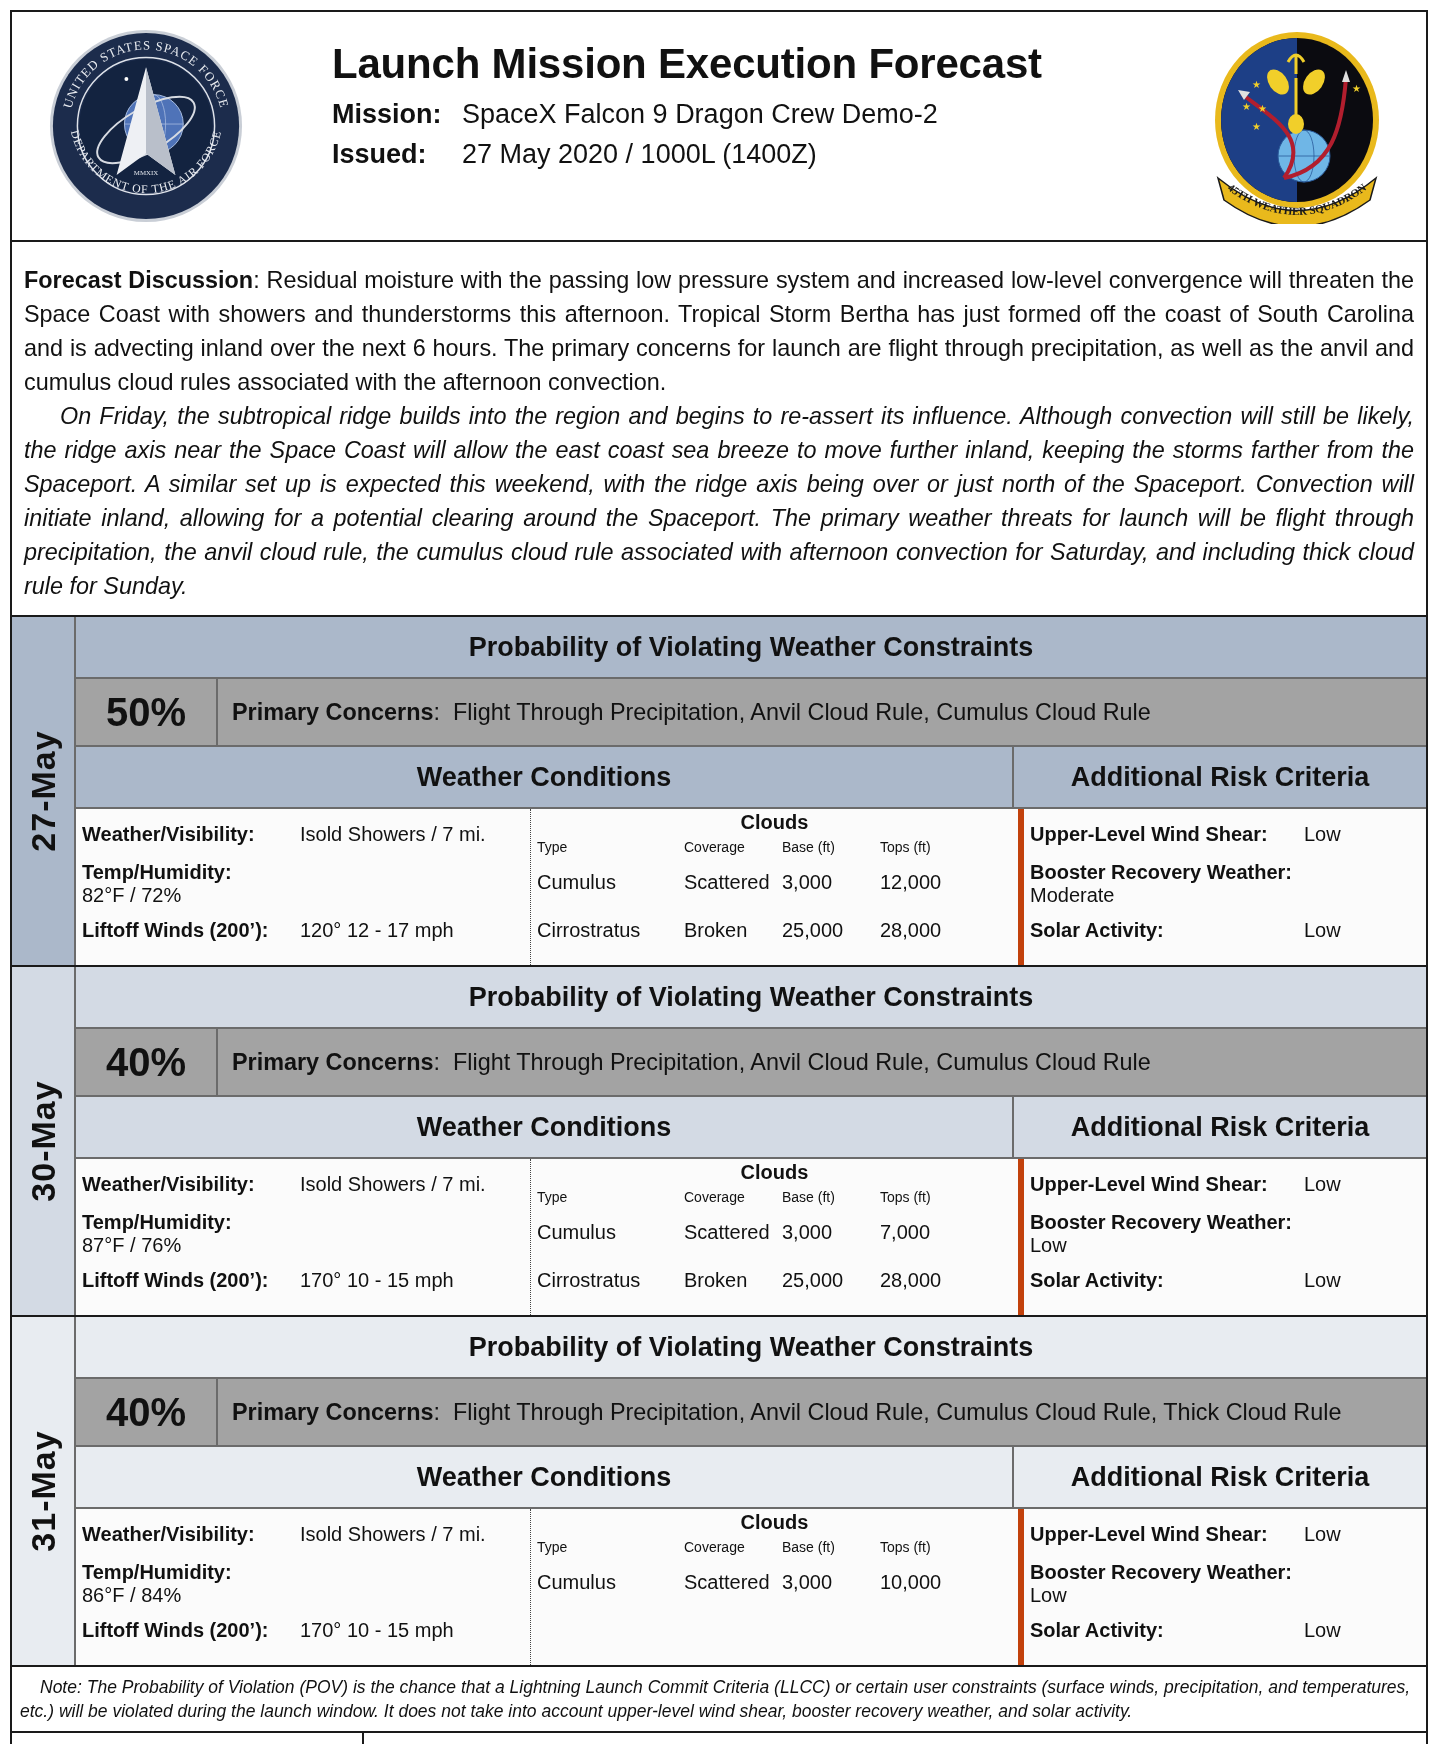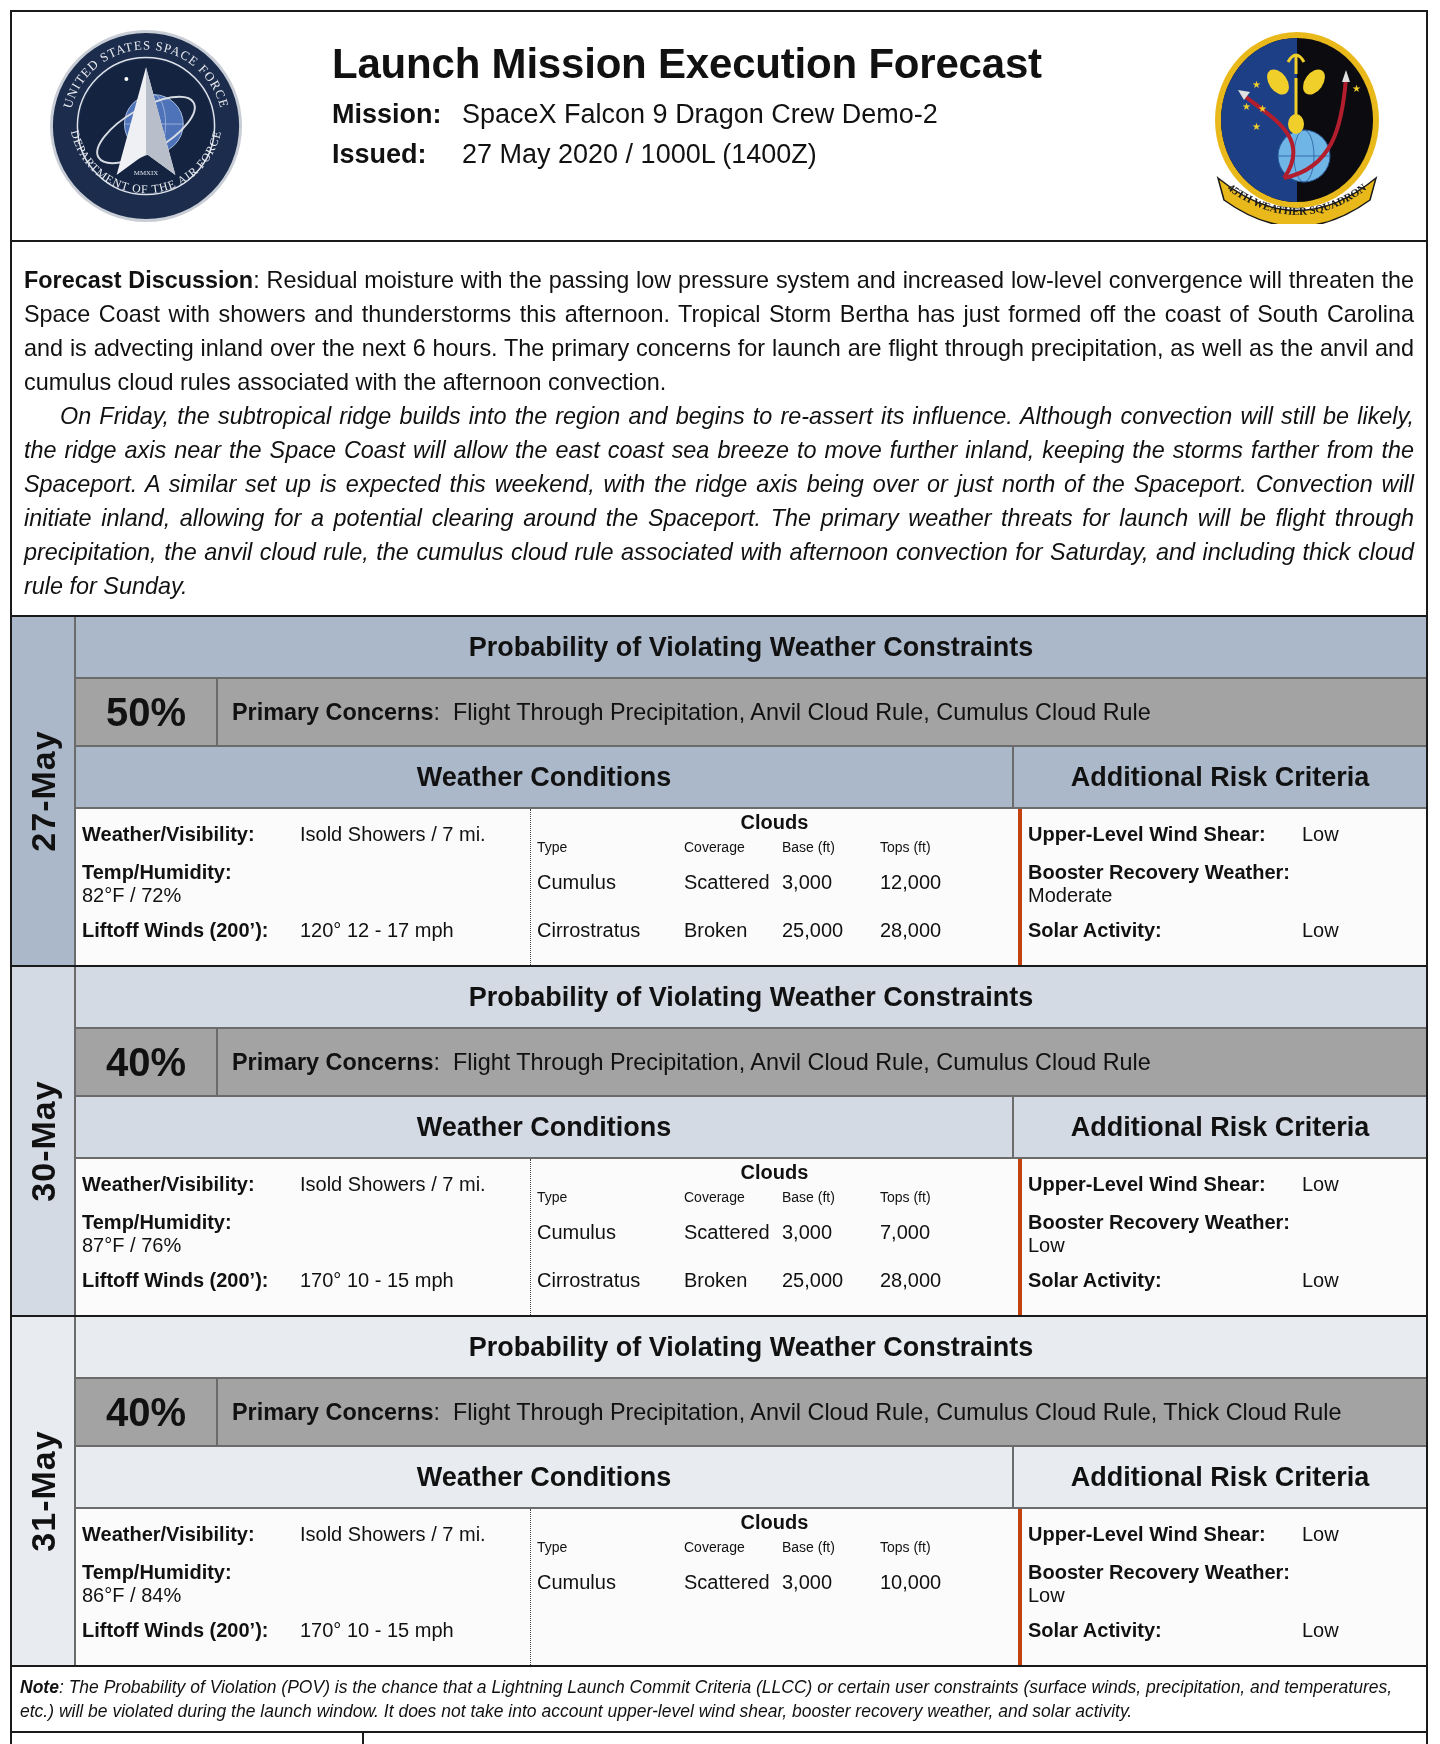--- a/index.html
+++ b/index.html
@@ -28,34 +28,34 @@
   .pov-row { display:flex; background:#a3a3a3; border-bottom:2px solid #6b6b6b; min-height:66px; }
   .pov-val { width:140px; flex:none; border-right:2px solid #6b6b6b; font-size:40px; font-weight:bold; display:flex; align-items:center; justify-content:center; }
   .pov-text { flex:1; font-size:23.4px; line-height:28px; padding:8px 14px; display:flex; align-items:center; }
   .sub-head { display:flex; height:60px; border-bottom:2px solid #6b6b6b; }
   .sub-head .wc { flex:none; width:936px; border-right:2px solid #6b6b6b; line-height:60px; }
   .sub-head .arc { flex:1; line-height:60px; }
   .cond { display:flex; background:#fbfbfb; height:156px; font-size:20px; }
   .wx { width:448px; flex:none; border-right:1px dotted #444; padding-left:6px; position:relative; }
   .wx-row { position:absolute; left:6px; display:flex; }
   .wx-row .k { font-weight:bold; width:218px; }
-  .clouds { width:487px; flex:none; border-right:4px solid #c2410c; position:relative; }
+  .clouds { width:487px; flex:none; border-right:6px solid #c2410c; position:relative; }
   .clouds-title { position:absolute; left:0; right:0; top:2px; text-align:center; font-weight:bold; font-size:20px; }
   .cl-row { position:absolute; left:6px; display:flex; }
   .cl-row span:nth-child(1){ width:147px; }
   .cl-row span:nth-child(2){ width:98px; }
   .cl-row span:nth-child(3){ width:98px; }
   .cl-head { font-size:14px; }
   .risk { flex:1; position:relative; }
   .rk-row { position:absolute; left:6px; display:flex; }
   .rk-row .k { font-weight:bold; width:274px; }
   .r1 { top:14px; } .r2 { top:52px;flex-direction:column; } .r3 { top:110px; }
   .ch { top:30px; } .c1 { top:62px; } .c2 { top:110px; }
   .note { padding:8px 8px; font-size:17.5px; line-height:24px; font-style:italic; border-bottom:2px solid #1a1a1a; }
-  .note b { font-weight:bold; }
+  .note b { font-weight:normal;margin-left:20px; }
   .bottom-strip { height:14px; display:flex; }
   .bottom-strip div:first-child { width:350px; border-right:2px solid #1a1a1a; }
 </style>
 </head>
 <body>
 
 <div class="frame">
 
   <div class="header">
     <svg class="seal" viewBox="0 0 200 200">

